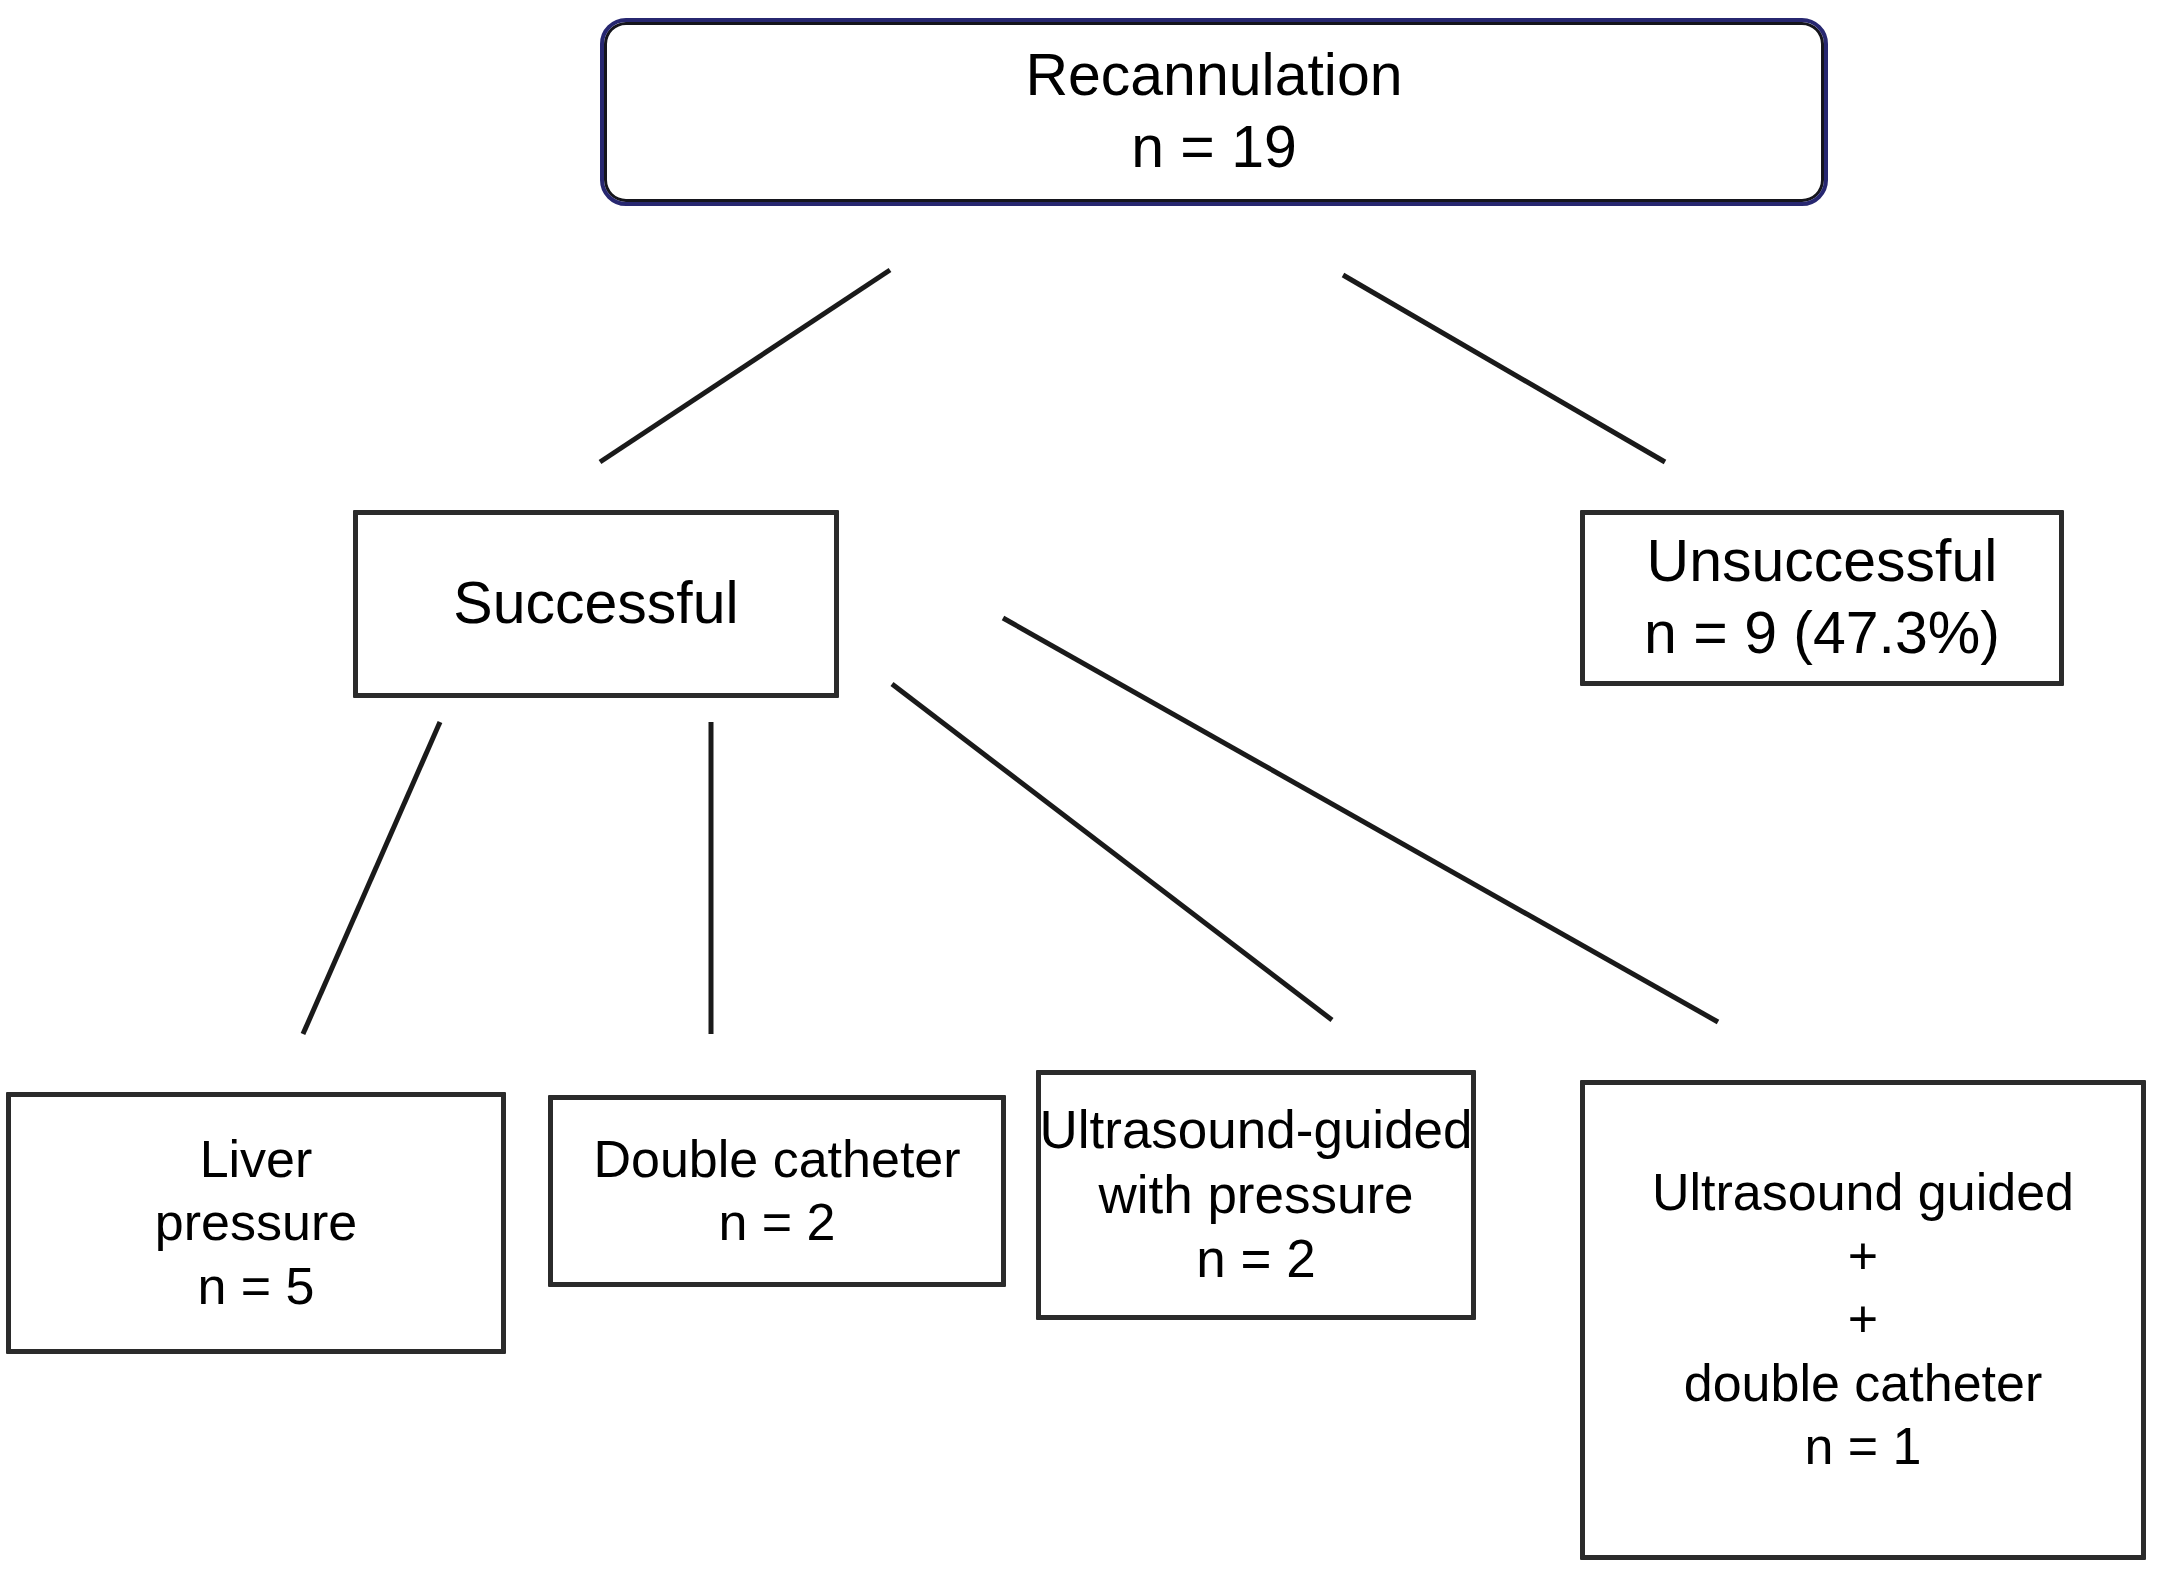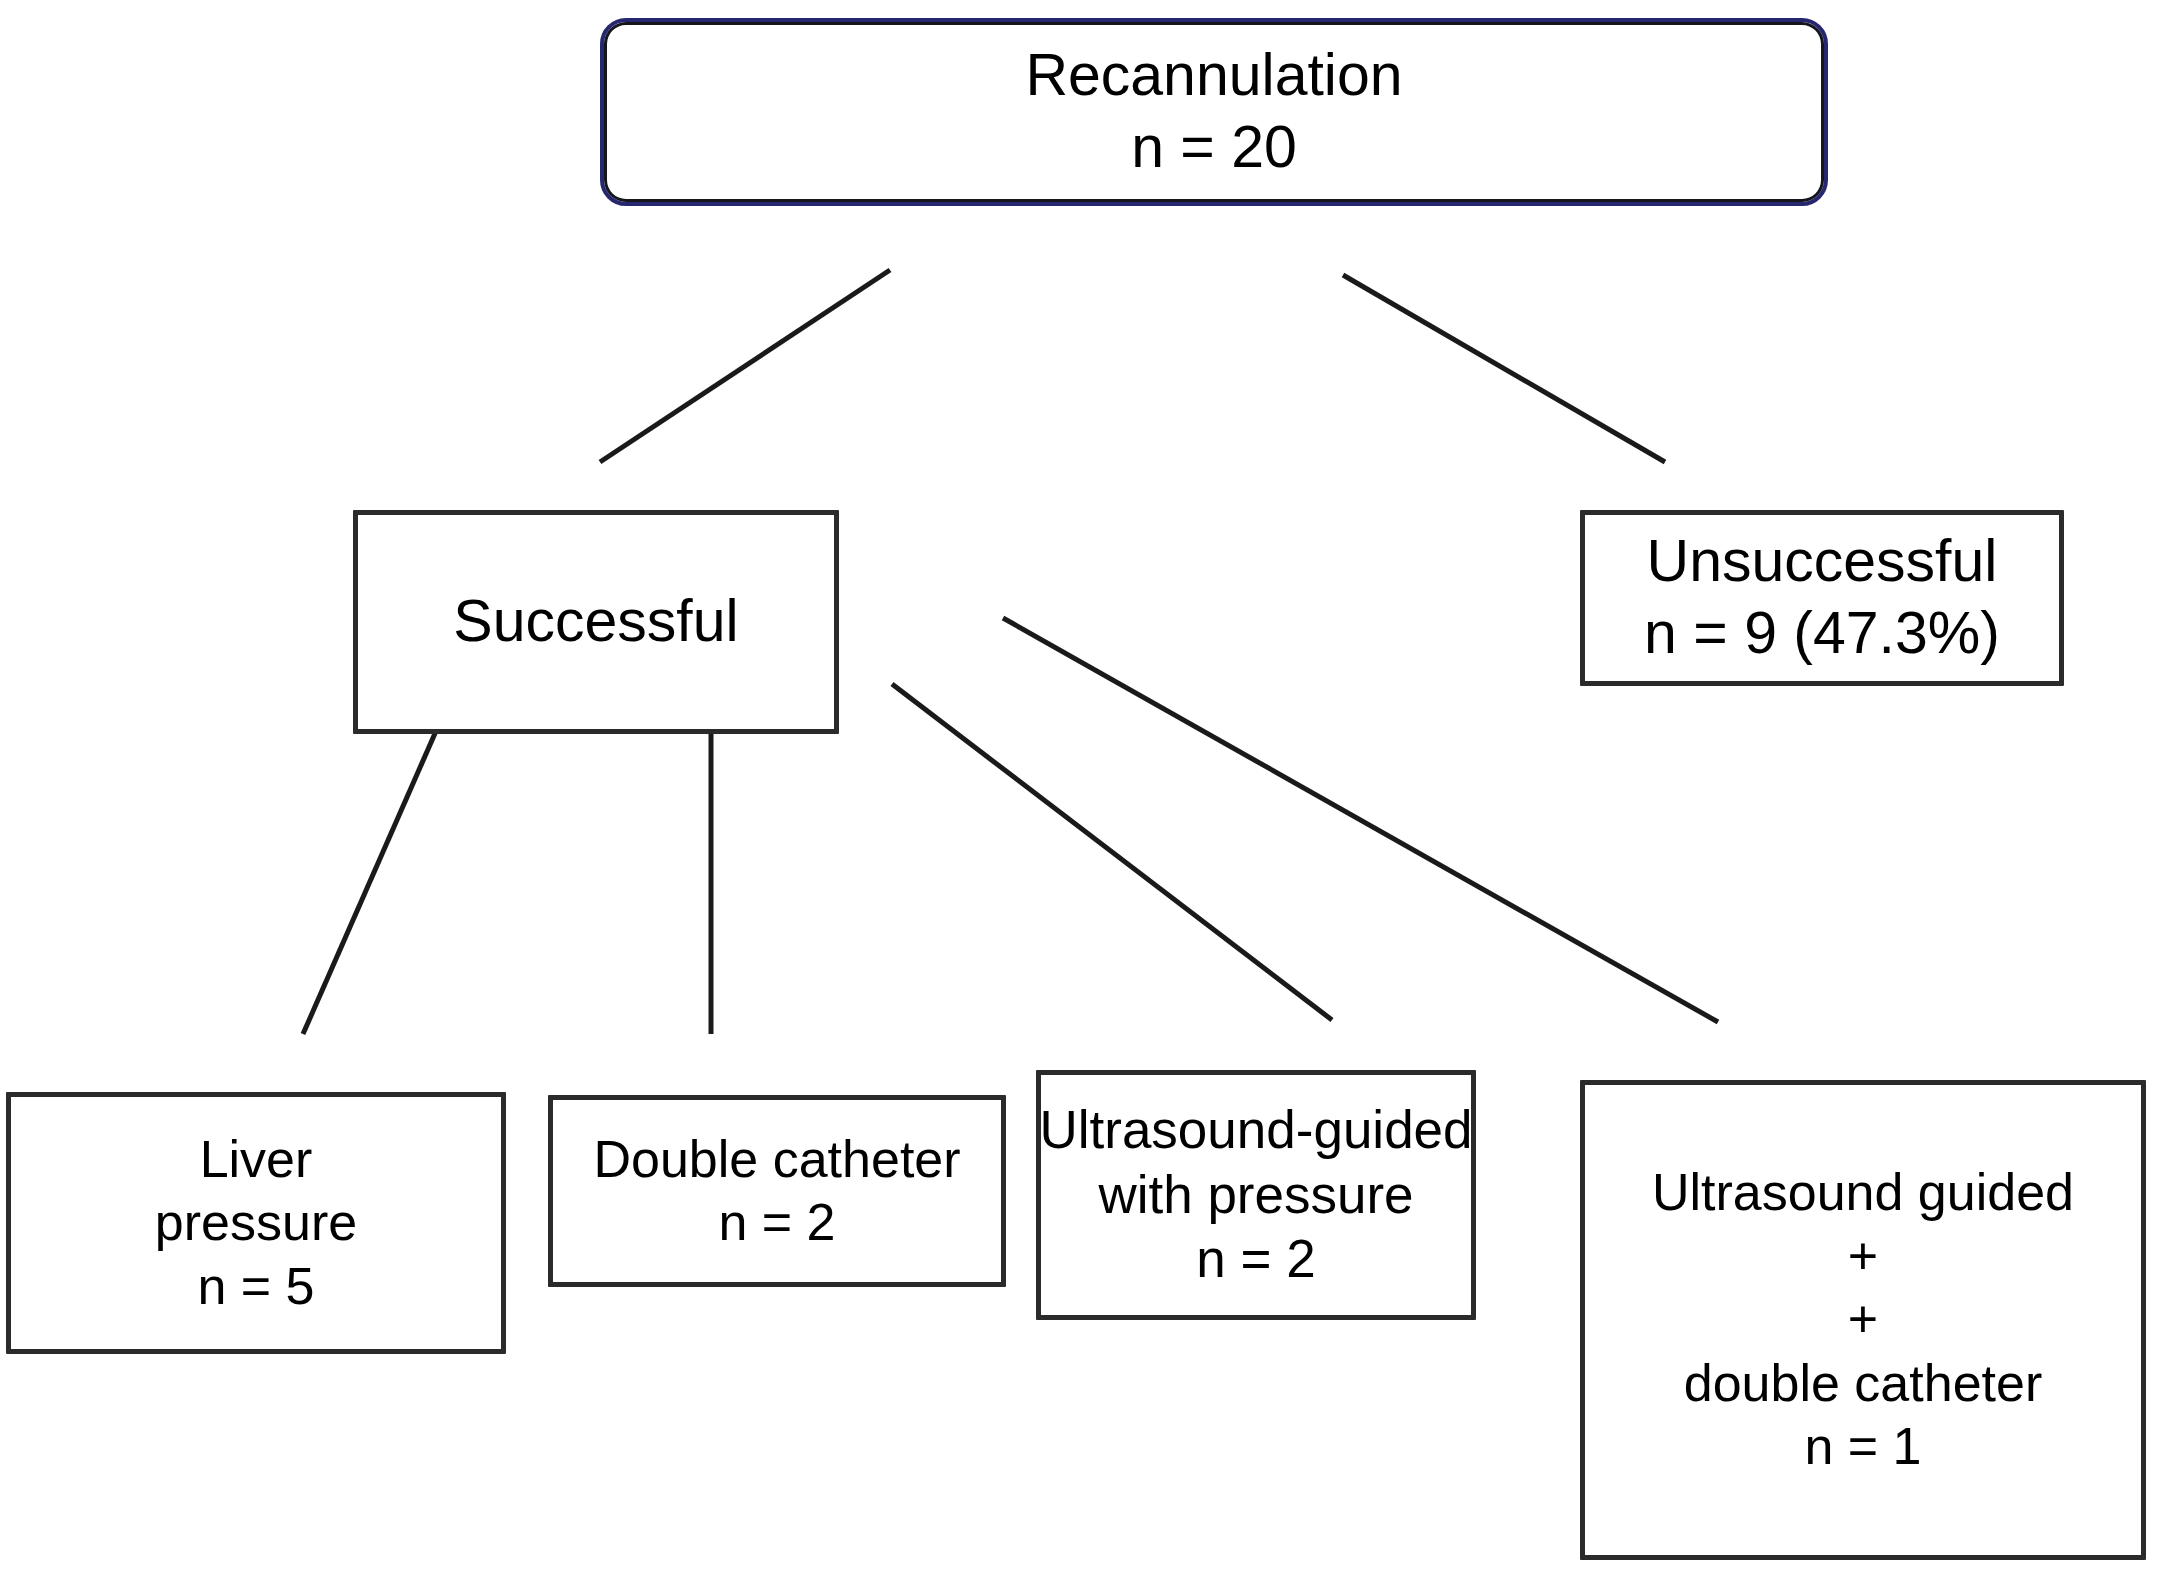--- a/index.html
+++ b/index.html
@@ -68,24 +68,24 @@
       <line x1="1343" y1="275" x2="1665" y2="462"></line>
       <line x1="440" y1="722" x2="303" y2="1034"></line>
       <line x1="711" y1="722" x2="711" y2="1034"></line>
       <line x1="1003" y1="618" x2="1718" y2="1022"></line>
       <line x1="892" y1="684" x2="1332" y2="1020"></line>
     </g>
   </svg>
 
   <div class="node node-root node-lvl1" style="left:600px; top:18px; width:1228px; height:188px;">
     <span class="node-line">Recannulation</span>
-    <span class="node-line">n = 20</span>
+    <span class="node-line">n = 19</span>
   </div>
 
-  <div class="node node-box node-lvl1" style="left:353px; top:510px; width:486px; height:224px;">
+  <div class="node node-box node-lvl1" style="left:353px; top:510px; width:486px; height:188px;">
     <span class="node-line">Successful</span>
   </div>
 
   <div class="node node-box node-lvl1" style="left:1580px; top:510px; width:484px; height:176px;">
     <span class="node-line">Unsuccessful</span>
     <span class="node-line">n = 9 (47.3%)</span>
   </div>
 
   <div class="node node-box node-lvl2" style="left:6px; top:1092px; width:500px; height:262px;">
     <span class="node-line">Liver</span>

